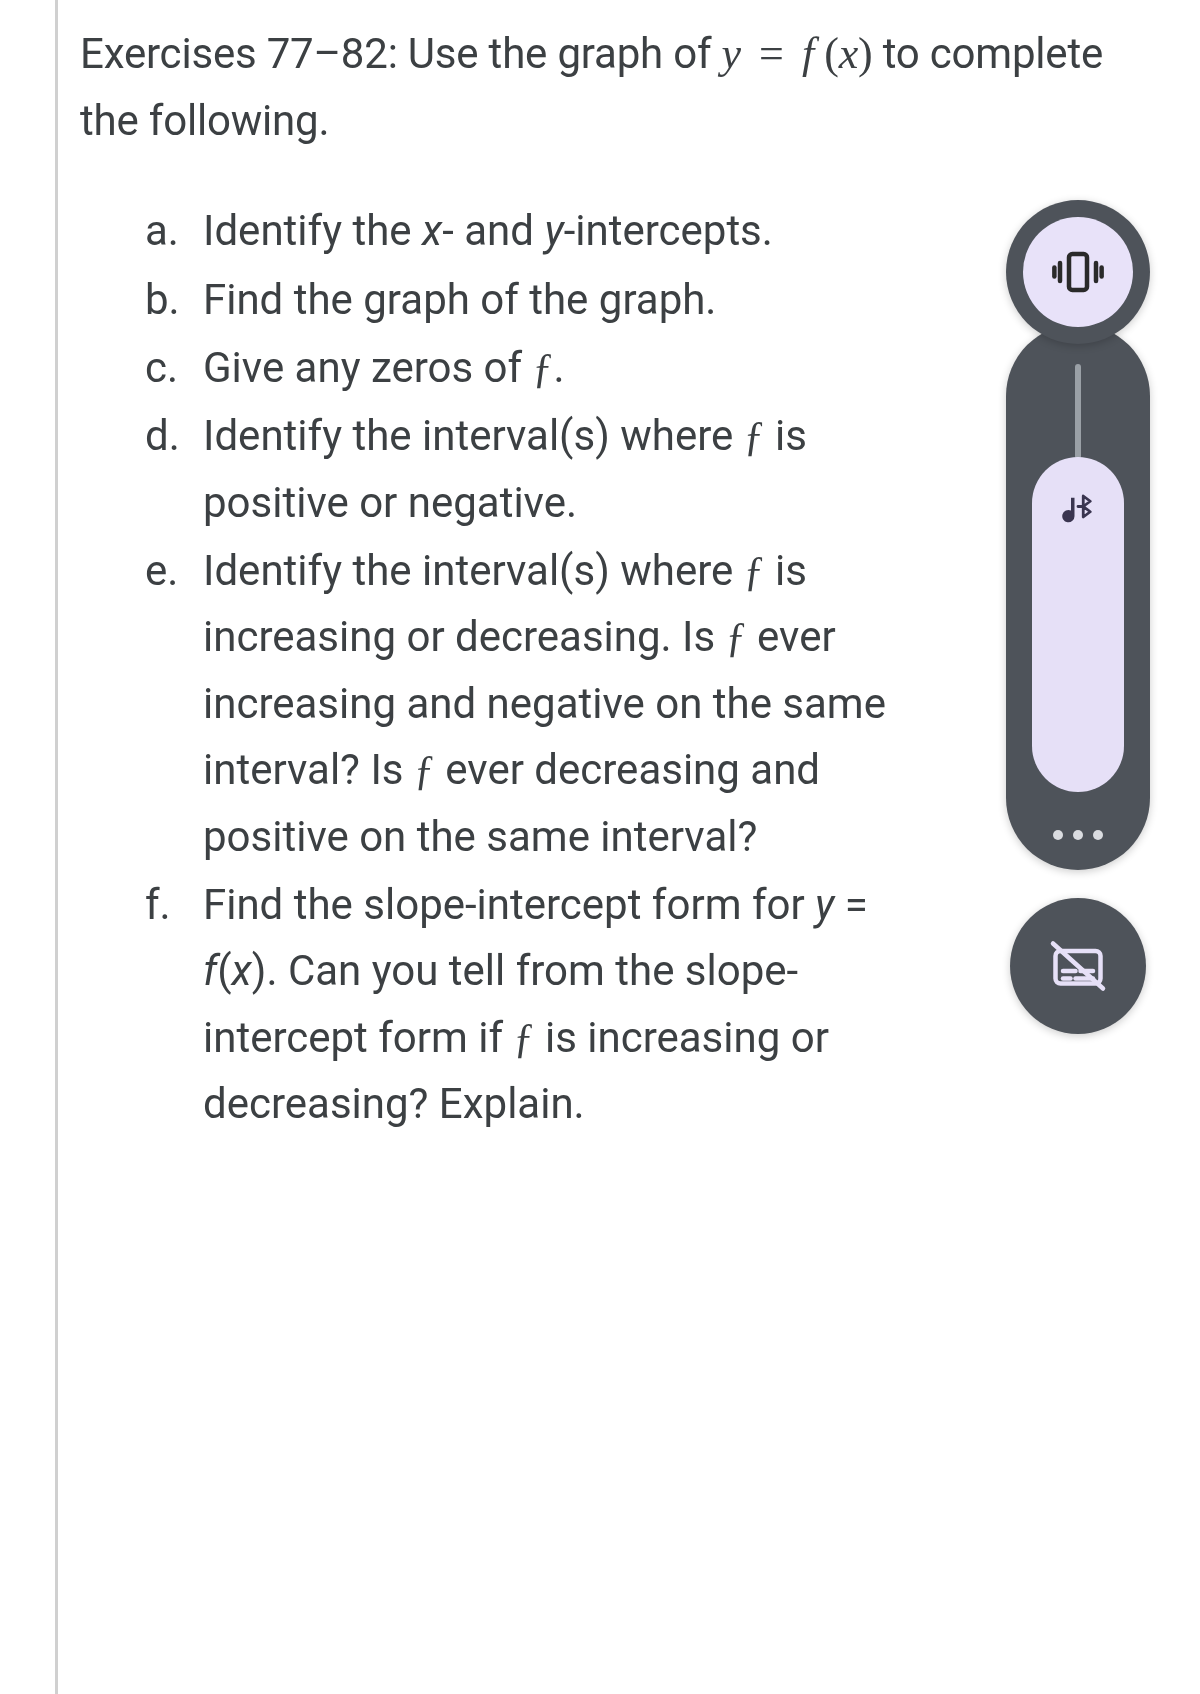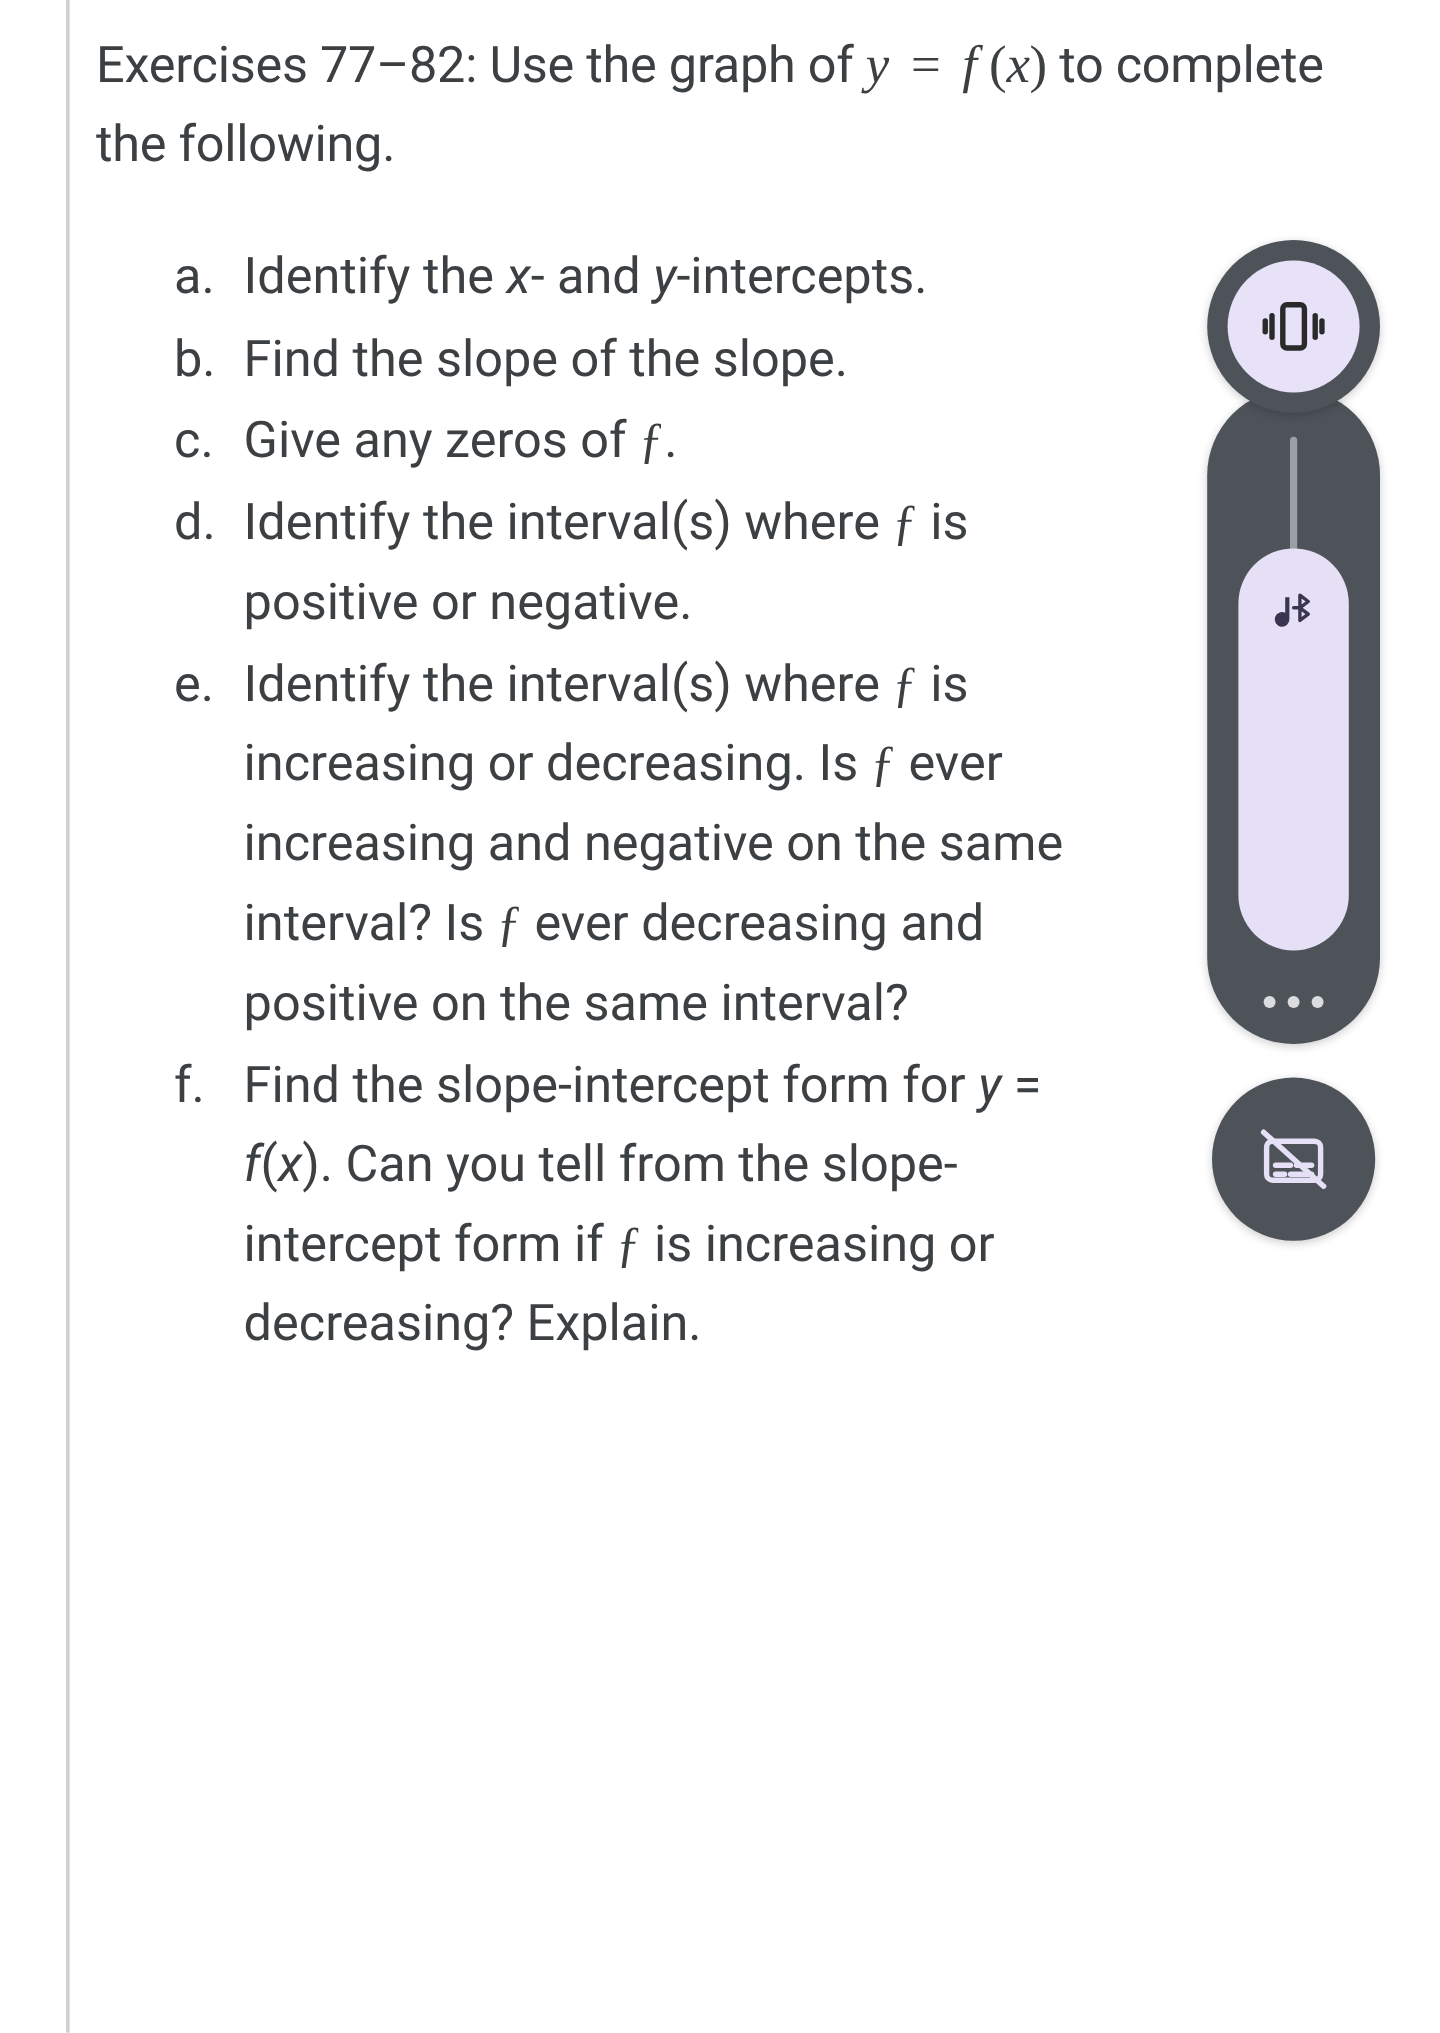--- a/index.html
+++ b/index.html
@@ -171,21 +171,21 @@
     <span> to complete the following.</span>
   </p>
 
   <div class="list">
     <div class="list-item">
       <span class="marker">a.</span>
       <span class="item-text">Identify the <span class="ital">x</span>- and <span class="ital">y</span>-intercepts.</span>
     </div>
     <div class="list-item">
       <span class="marker">b.</span>
-      <span class="item-text">Find the slope of the slope.</span>
+      <span class="item-text">Find the graph of the graph.</span>
     </div>
     <div class="list-item">
       <span class="marker">c.</span>
       <span class="item-text">Give any zeros of <span class="fhook">ƒ</span>.</span>
     </div>
     <div class="list-item">
       <span class="marker">d.</span>
       <span class="item-text">Identify the interval(s) where <span class="fhook">ƒ</span> is positive or negative.</span>
     </div>
     <div class="list-item">

